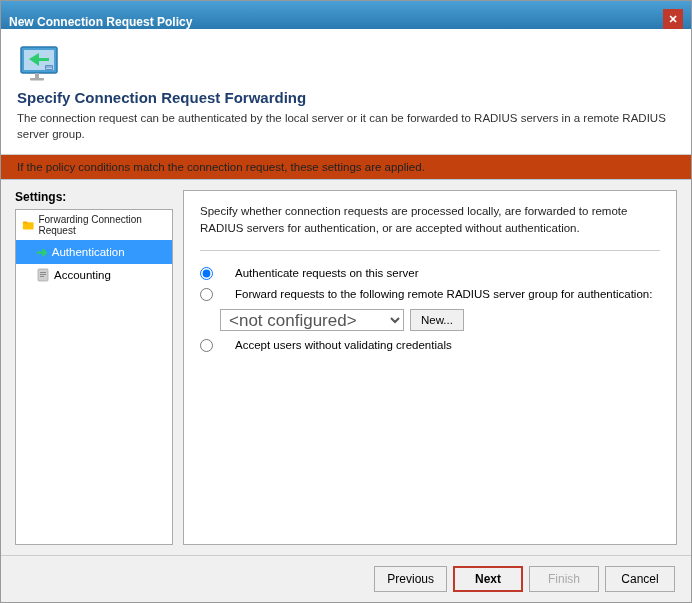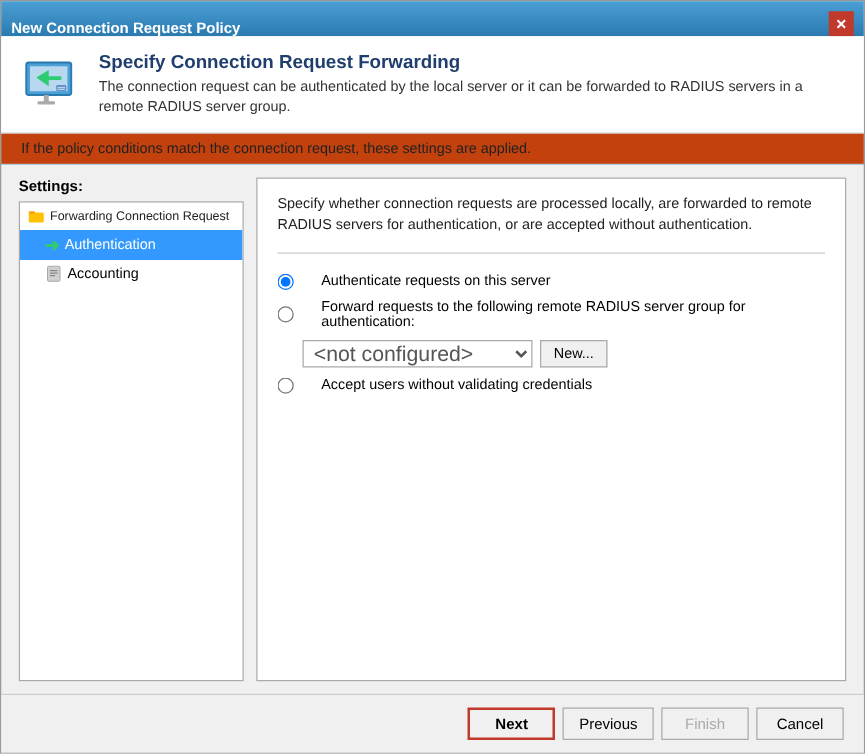--- a/index.html
+++ b/index.html
@@ -45,22 +45,22 @@
       display: flex;
       align-items: center;
       justify-content: center;
       font-weight: bold;
     }
     .header-area {
       background: white;
       border-bottom: 1px solid #ccc;
       padding: 12px 16px;
       display: flex;
-      flex-direction: row;
-      align-items: center;
+      flex-direction: column;
+      align-items: flex-start;
       flex-shrink: 0;
     }
     .header-icon {
       width: 48px;
       height: 48px;
       margin-right: 14px;
       flex-shrink: 0;
     }
     .header-text-block {}
     .header-title {
@@ -84,21 +84,21 @@
     }
     .content-area {
       display: flex;
       flex-direction: row;
       flex: 1;
       overflow: hidden;
       padding: 10px 14px;
       gap: 10px;
     }
     .left-panel {
-      width: 180px;
+      width: 158px;
       flex-shrink: 0;
       display: flex;
       flex-direction: column;
     }
     .settings-label {
       font-weight: bold;
       margin-bottom: 5px;
       font-size: 12px;
     }
     .tree-section {
@@ -324,18 +324,18 @@
 
         <div class="radio-row">
           <input type="radio" name="auth_option" style="">
           <label>Accept users without validating credentials</label>
         </div>
       </div>
     </div>
   </div>
 
   <div class="footer">
+    <button class="footer-btn">Previous</button>
     <button class="footer-btn next-btn">Next</button>
-    <button class="footer-btn">Previous</button>
     <button class="footer-btn" disabled="">Finish</button>
     <button class="footer-btn">Cancel</button>
   </div>
 </div>
 
 </body></html>

